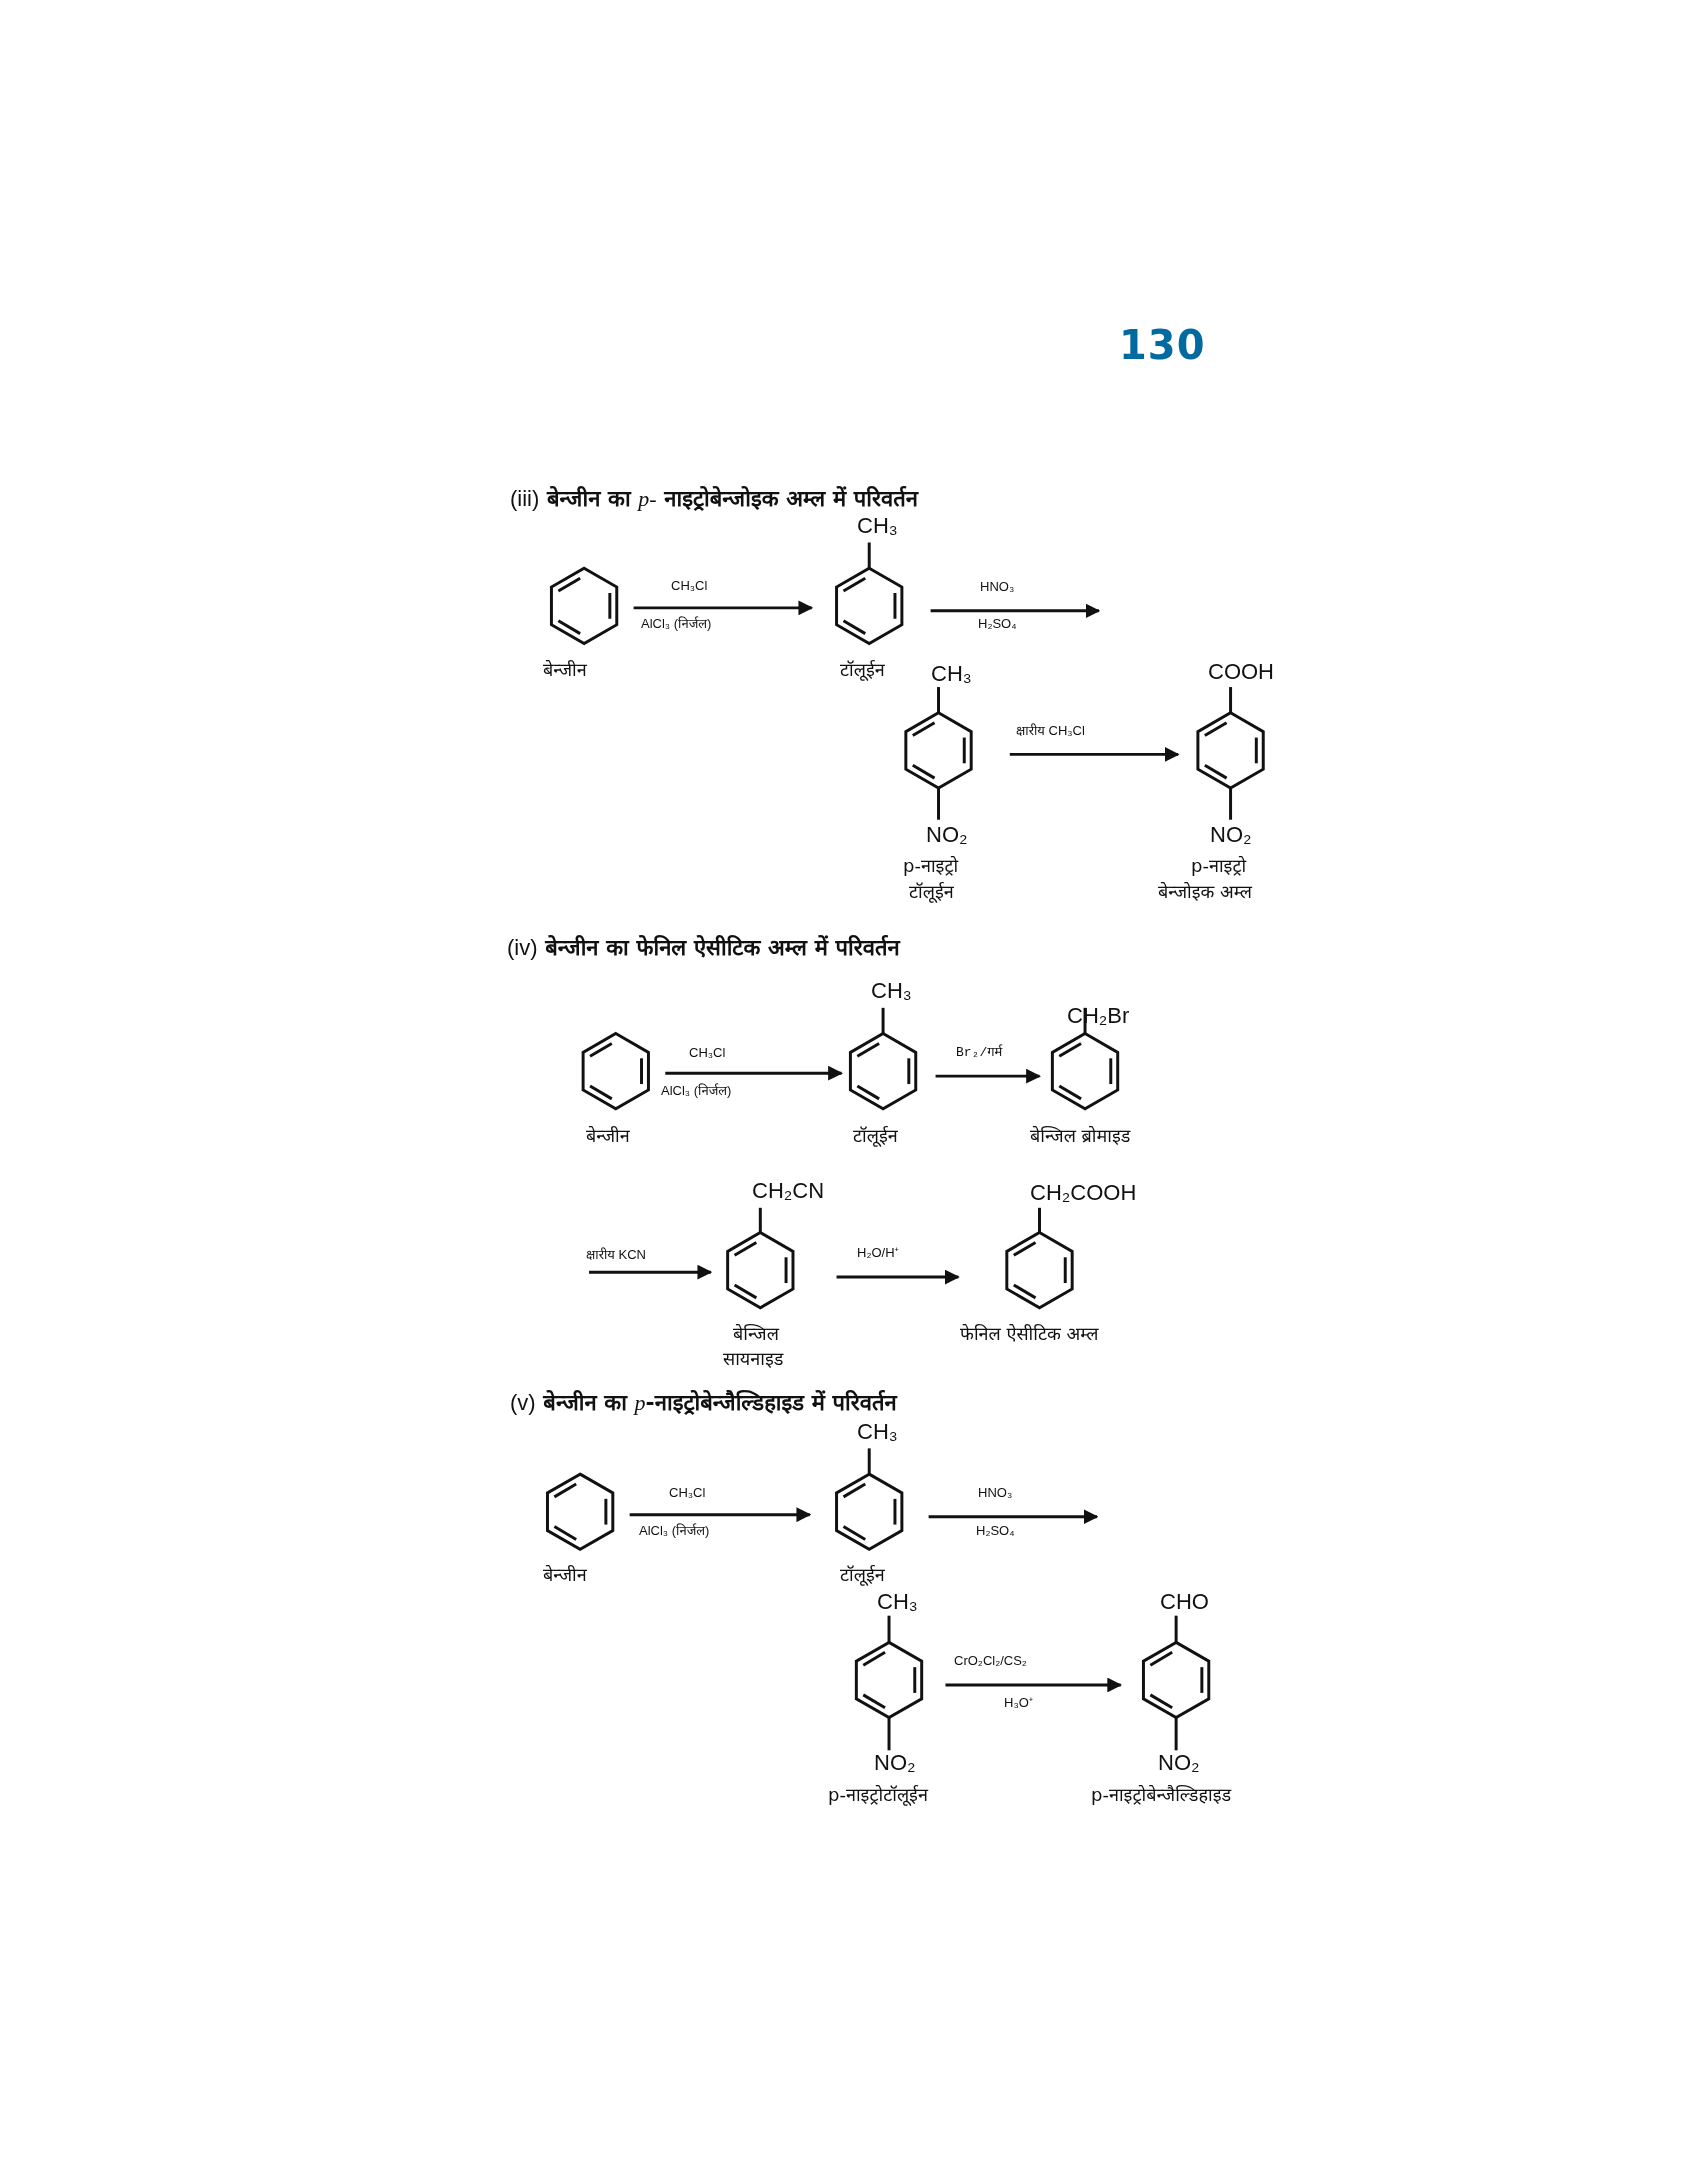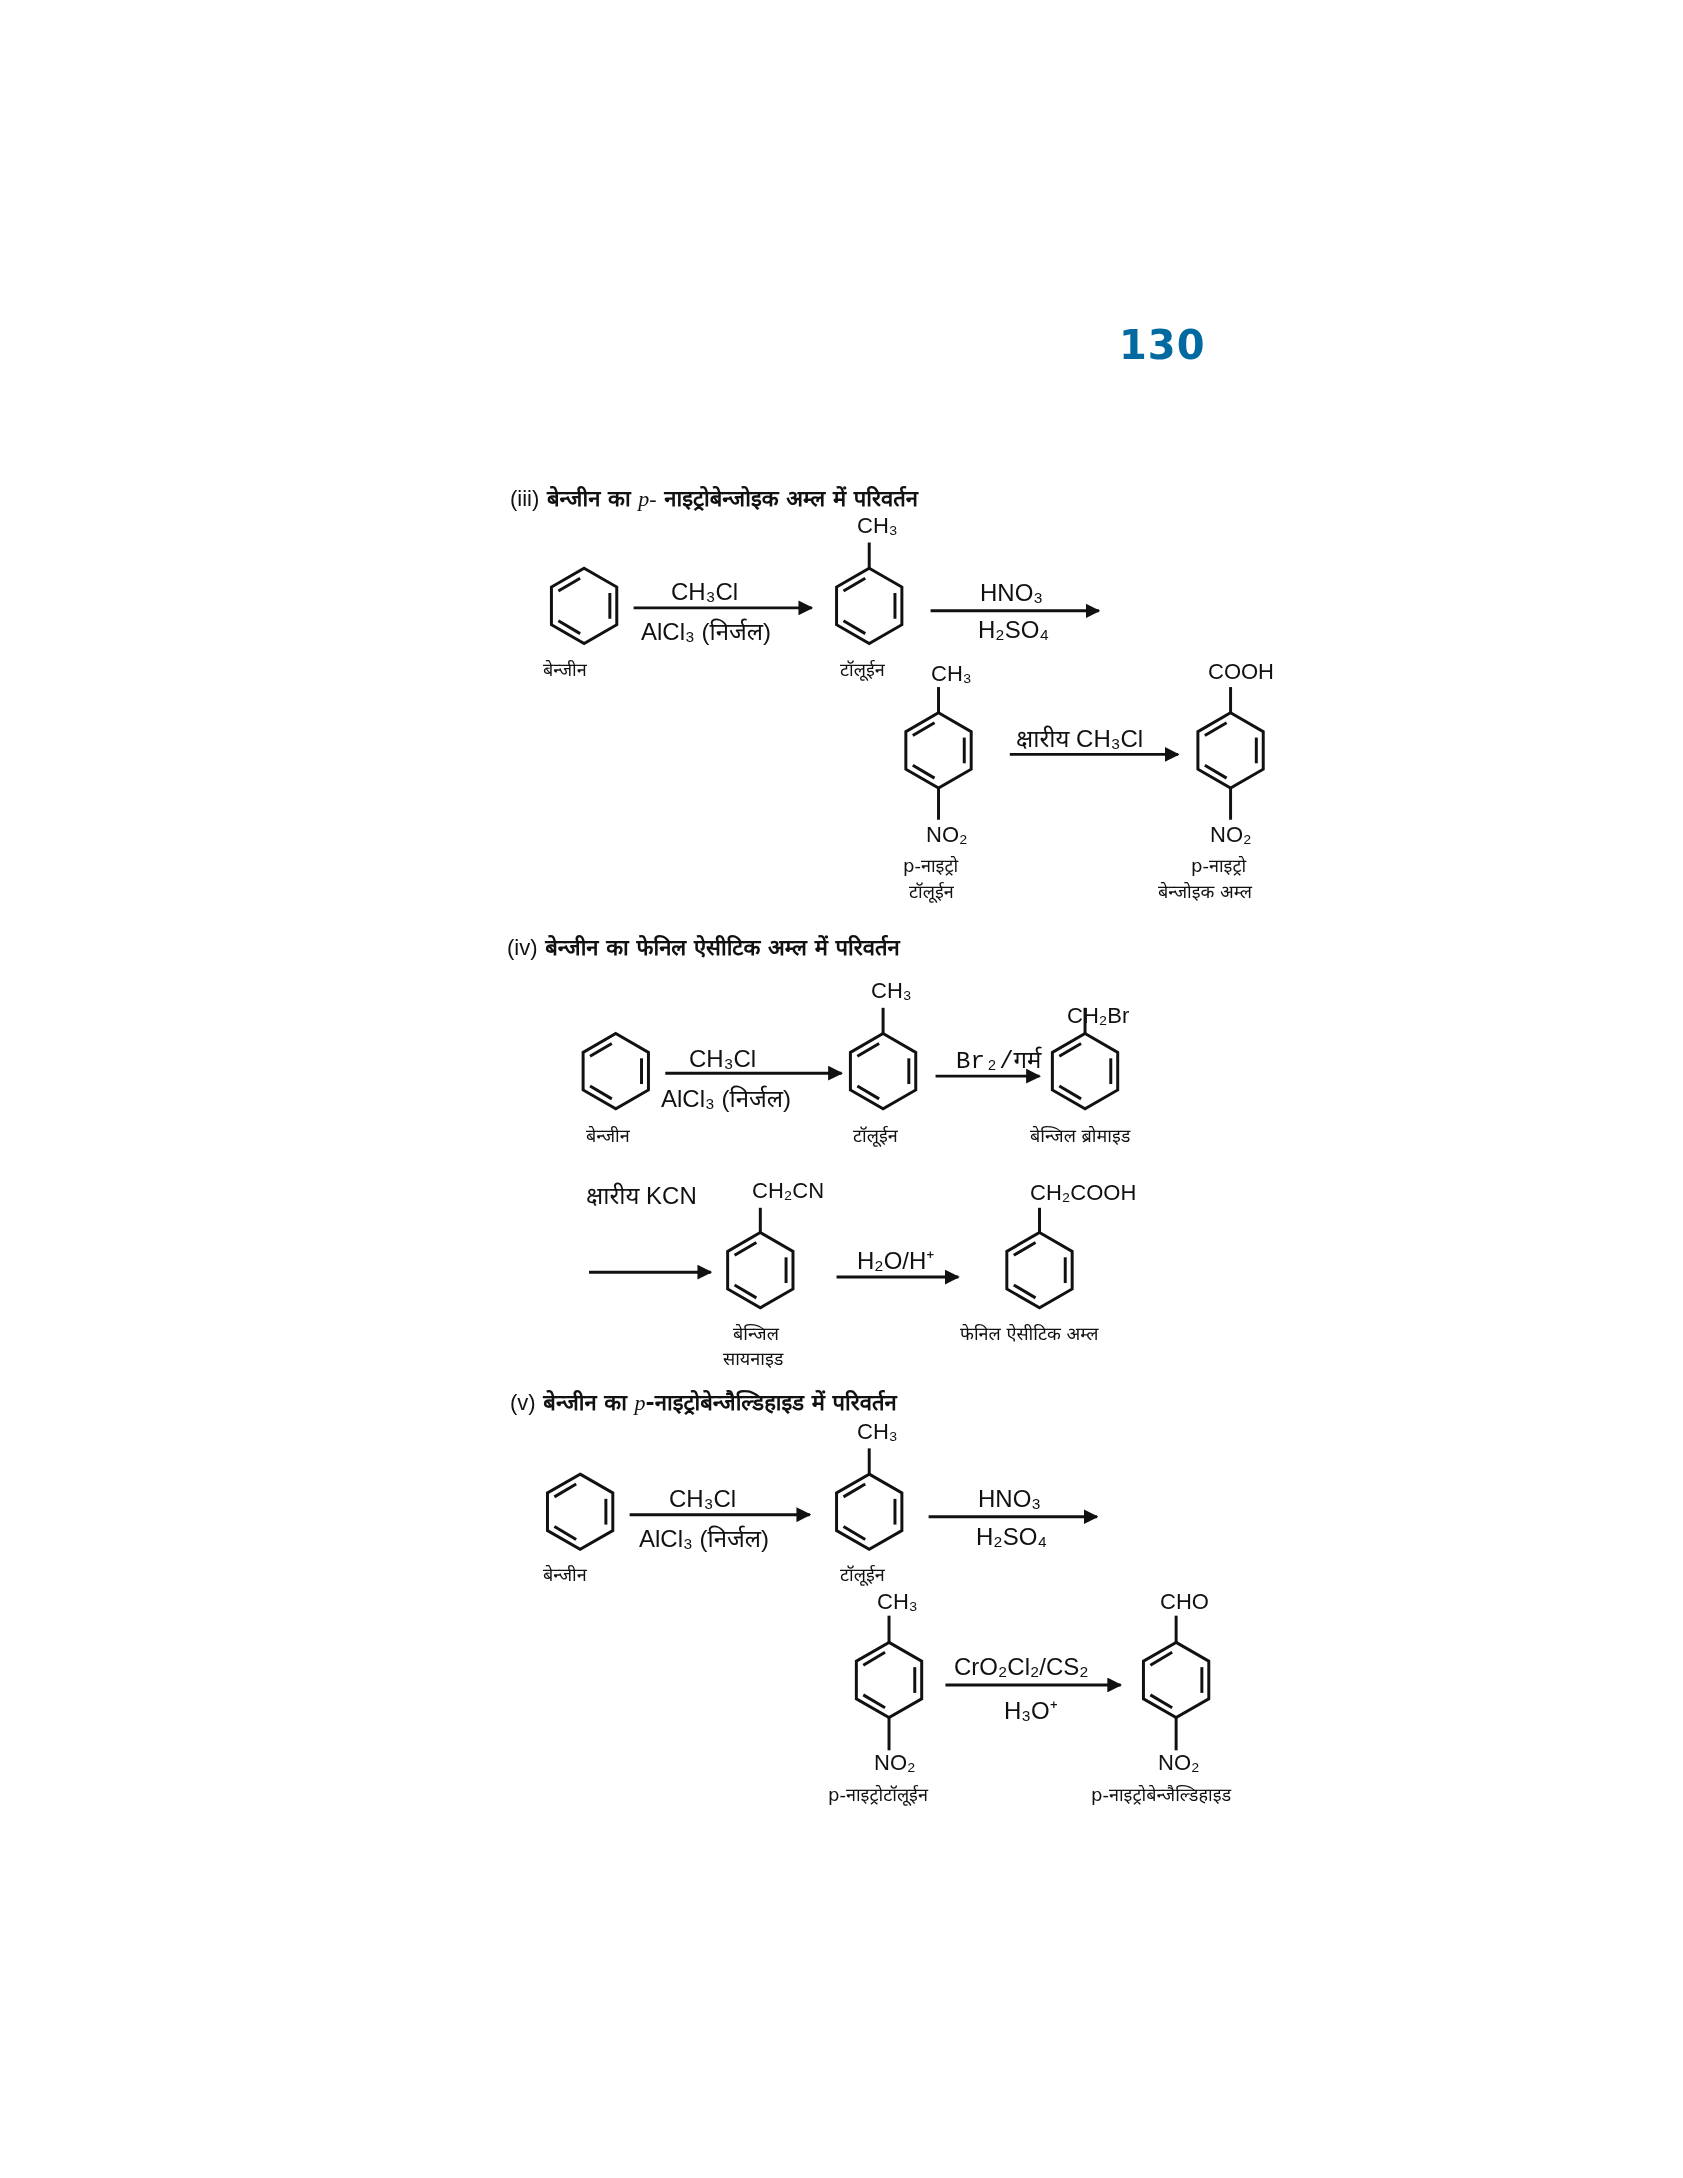--- a/index.html
+++ b/index.html
@@ -8,21 +8,21 @@
   .abs{position:absolute;}
   .page-number{left:1119px;top:322px;font-size:40px;font-weight:bold;color:#0369a1;
                font-family:"DejaVu Sans","Liberation Sans",sans-serif;letter-spacing:1px;}
   .heading{font-size:22px;font-weight:bold;white-space:nowrap;
            font-family:"DejaVu Sans","Liberation Sans",sans-serif;}
   .heading .num{font-weight:normal;font-family:"Liberation Sans",sans-serif;}
   .heading .ital{font-style:italic;font-weight:normal;font-family:"Liberation Serif",serif;}
   .chem{font-size:22px;white-space:nowrap;font-family:"Liberation Sans",sans-serif;}
   .lbl{font-size:18px;white-space:nowrap;text-align:center;
        font-family:"DejaVu Sans","Liberation Sans",sans-serif;}
-  .reagent{font-size:24px;white-space:nowrap;font-family:"Liberation Sans",sans-serif;}
+  .reagent{font-size:13px;white-space:nowrap;font-family:"Liberation Sans",sans-serif;}
   svg{position:absolute;left:0;top:0;}
   .ring{fill:none;stroke:#111;stroke-width:3;}
   .arrow{stroke:#111;stroke-width:3;}
 </style>
 </head>
 <body>
 
 <div class="abs page-number">130</div>
 
 <svg width="1683" height="2178" viewBox="0 0 1700 2200">
@@ -115,21 +115,21 @@
 <div class="abs chem" style="left:1067px;top:978px;margin-top:25px;">CH₂Br</div>
 <div class="abs reagent" style="left:689px;top:1045px;">CH₃Cl</div>
 <div class="abs reagent" style="left:661px;top:1081px;">AlCl₃ (निर्जल)</div>
 <div class="abs reagent" style="left:956px;top:1042px;font-family:Liberation Mono, monospace;">Br₂/गर्म</div>
 <div class="abs lbl" style="left:586px;top:1123px;">बेन्जीन</div>
 <div class="abs lbl" style="left:853px;top:1123px;">टॉलूईन</div>
 <div class="abs lbl" style="left:1030px;top:1123px;">बेन्जिल ब्रोमाइड</div>
 
 <div class="abs chem" style="left:752px;top:1178px;">CH₂CN</div>
 <div class="abs chem" style="left:1030px;top:1180px;">CH₂COOH</div>
-<div class="abs reagent" style="left:586px;top:1178px;">क्षारीय KCN</div>
+<div class="abs reagent" style="left:586px;top:1245px;">क्षारीय KCN</div>
 <div class="abs reagent" style="left:857px;top:1243px;">H₂O/H⁺</div>
 <div class="abs lbl" style="left:733px;top:1321px;">बेन्जिल</div>
 <div class="abs lbl" style="left:723px;top:1346px;">सायनाइड</div>
 <div class="abs lbl" style="left:960px;top:1321px;">फेनिल ऐसीटिक अम्ल</div>
 
 <div class="abs heading" style="left:510px;top:1386px;">
   <span class="num">(v)</span>
   <span>बेन्जीन का </span><span class="ital">p</span><span>-नाइट्रोबेन्जैल्डिहाइड में परिवर्तन</span>
 </div>
 

